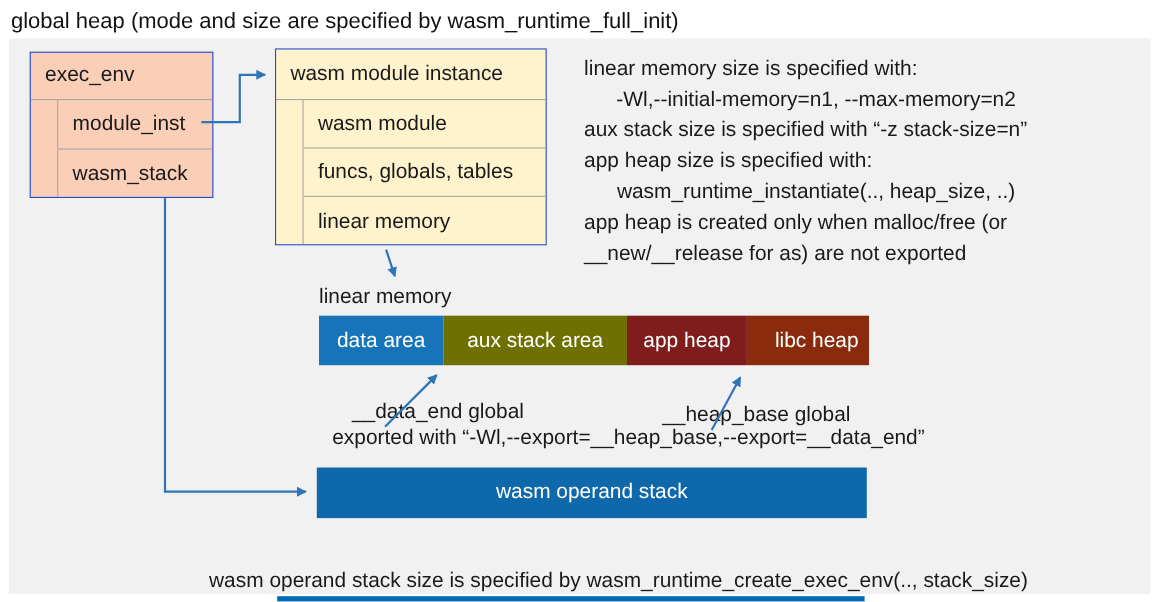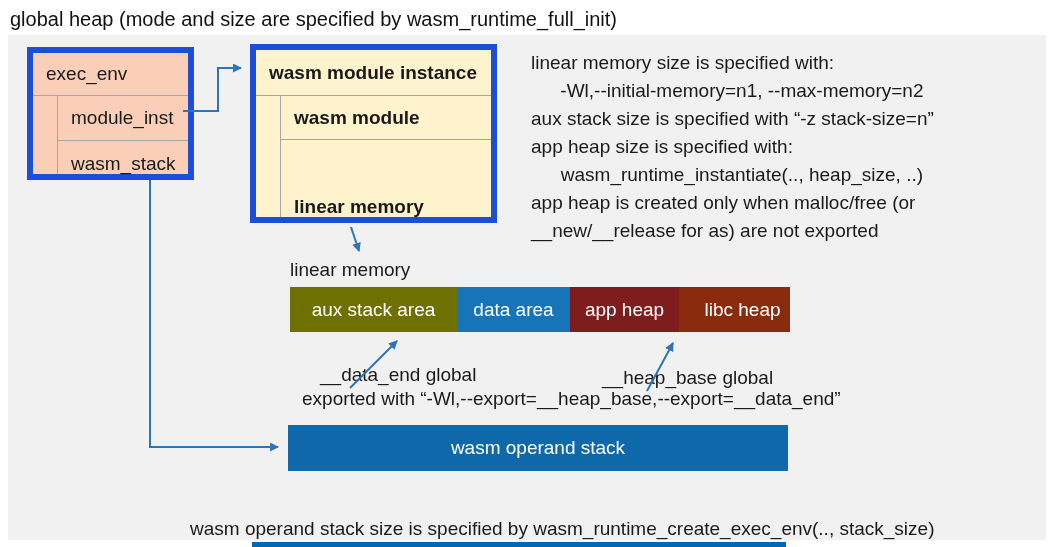--- a/index.html
+++ b/index.html
@@ -4,21 +4,21 @@
 <style>
   html,body{margin:0;padding:0;background:#ffffff;}
   body{font-family:"Liberation Sans","DejaVu Sans",sans-serif;color:#1a1a1a;}
   #stage{position:relative;width:1054px;height:547px;background:#ffffff;overflow:hidden;}
 
   .title{position:absolute;left:10px;top:6px;font-size:20px;line-height:26px;color:#111;}
 
   .panel{position:absolute;left:8px;top:35px;width:1038px;height:505px;background:#F1F1F2;}
 
   
-  .structbox{position:absolute;border:6px solid #1d4ed8;box-sizing:border-box;}
+  .structbox{position:absolute;border:1px solid #1d4ed8;box-sizing:border-box;}
   .structbox .hdr{position:absolute;left:0;top:0;right:0;display:flex;align-items:center;
                   padding-left:13px;font-size:19px;border-bottom:1px solid #A6A6A6;box-sizing:border-box;}
   .structbox .indent{position:absolute;left:0;width:25px;bottom:0;border-right:1px solid #A6A6A6;box-sizing:border-box;}
   .structbox .row{position:absolute;left:25px;right:0;display:flex;align-items:center;
                   padding-left:13px;font-size:19px;box-sizing:border-box;}
   .rowline{border-bottom:1px solid #A6A6A6;}
 
   #exec-box{left:27px;top:47px;width:167px;height:133px;background:#FBCEB8;}
   #exec-box .hdr{height:43px;}
   #exec-box .indent{top:43px;}
@@ -72,41 +72,42 @@
 
   <div class="panel" style="background-color: rgb(241, 241, 242);"></div>
 
   <div id="exec-box" class="structbox" style="background-color: rgb(251, 206, 184);">
     <div class="hdr">exec_env</div>
     <div class="indent"></div>
     <div class="row row1 rowline">module_inst</div>
     <div class="row row2">wasm_stack</div>
   </div>
 
-  <div id="mod-box" class="structbox" style="background-color: rgb(255, 243, 205); font-weight: bold;">
+  <div id="mod-box" class="structbox" style="background-color: rgb(255, 243, 205);">
     <div class="hdr">wasm module instance</div>
     <div class="indent"></div>
     <div class="row row1 rowline">wasm module</div>
+    <div class="row row2 rowline">funcs, globals, tables</div>
     <div class="row row3">linear memory</div>
   </div>
 
   <div class="notes-top">
     <p>linear memory size is specified with:</p>
     <p class="ind">-Wl,--initial-memory=n1, --max-memory=n2</p>
     <p>aux stack size is specified with “-z stack-size=n”</p>
     <p>app heap size is specified with:</p>
     <p class="ind">wasm_runtime_instantiate(.., heap_size, ..)</p>
     <p>app heap is created only when malloc/free (or</p>
     <p>__new/__release for as) are not exported</p>
   </div>
 
   <div class="lm-label">linear memory</div>
   <div class="lm-bar">
+    <div class="seg seg0" style="background-color: rgb(24, 116, 184); color: rgb(255, 255, 255);">data area</div>
     <div class="seg seg1" style="background-color: rgb(110, 113, 0); color: rgb(255, 255, 255);">aux stack area</div>
-    <div class="seg seg0" style="background-color: rgb(24, 116, 184); color: rgb(255, 255, 255);">data area</div>
     <div class="seg seg2" style="background-color: #7f1d1d; color: rgb(255, 255, 255);">app heap</div>
     <div class="seg seg3" style="background-color: rgb(138, 43, 13); color: rgb(255, 255, 255); padding-left: 16px;">libc heap</div>
   </div>
 
   <div class="ann" id="ann-dataend">__data_end global</div>
   <div class="ann" id="ann-heapbase">__heap_base global</div>
   <div class="ann" id="ann-export">exported with “-Wl,--export=__heap_base,--export=__data_end”</div>
 
   <div class="op-bar" style="background-color: rgb(15, 104, 169);">wasm operand stack</div>
 

